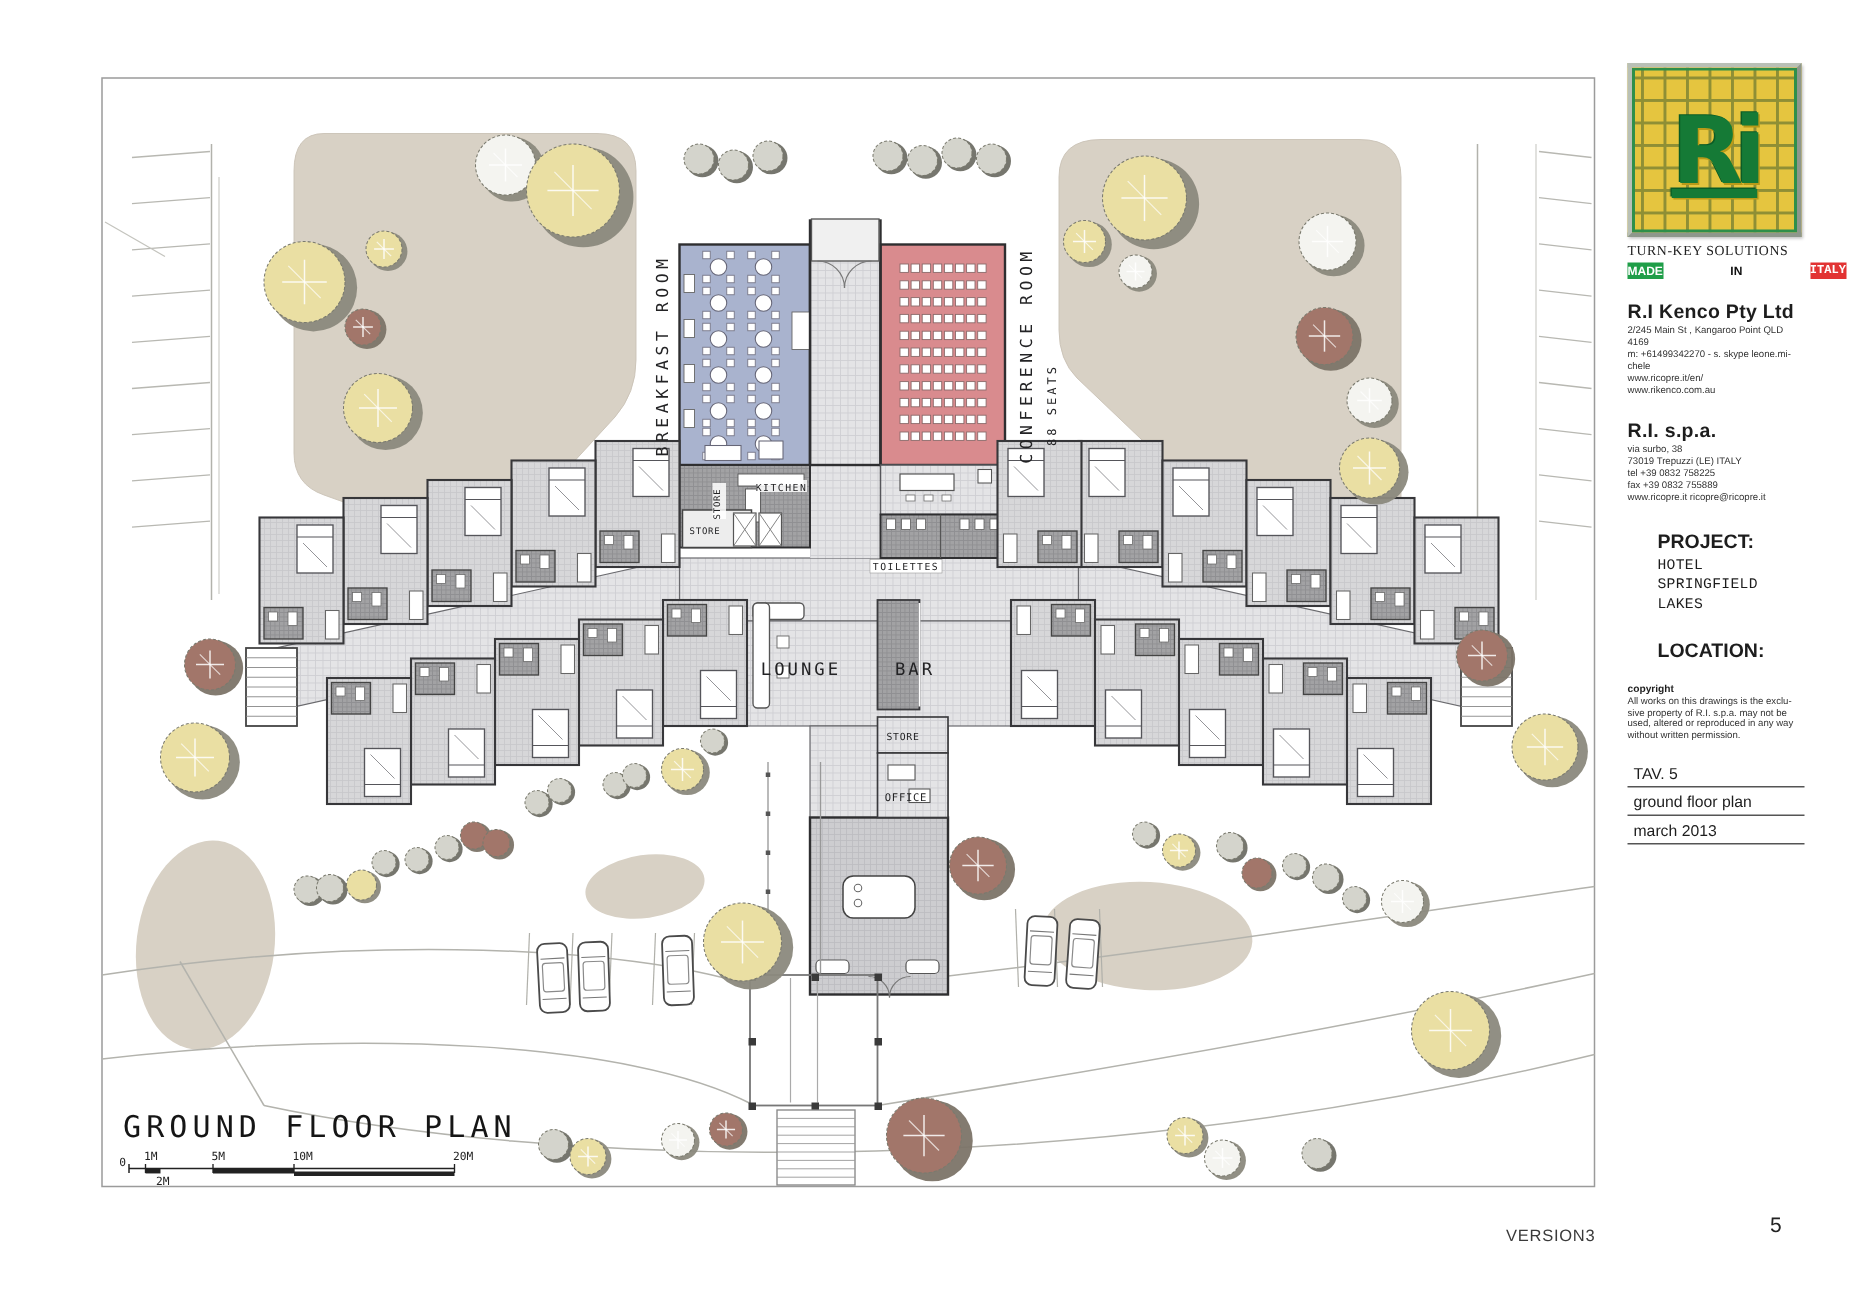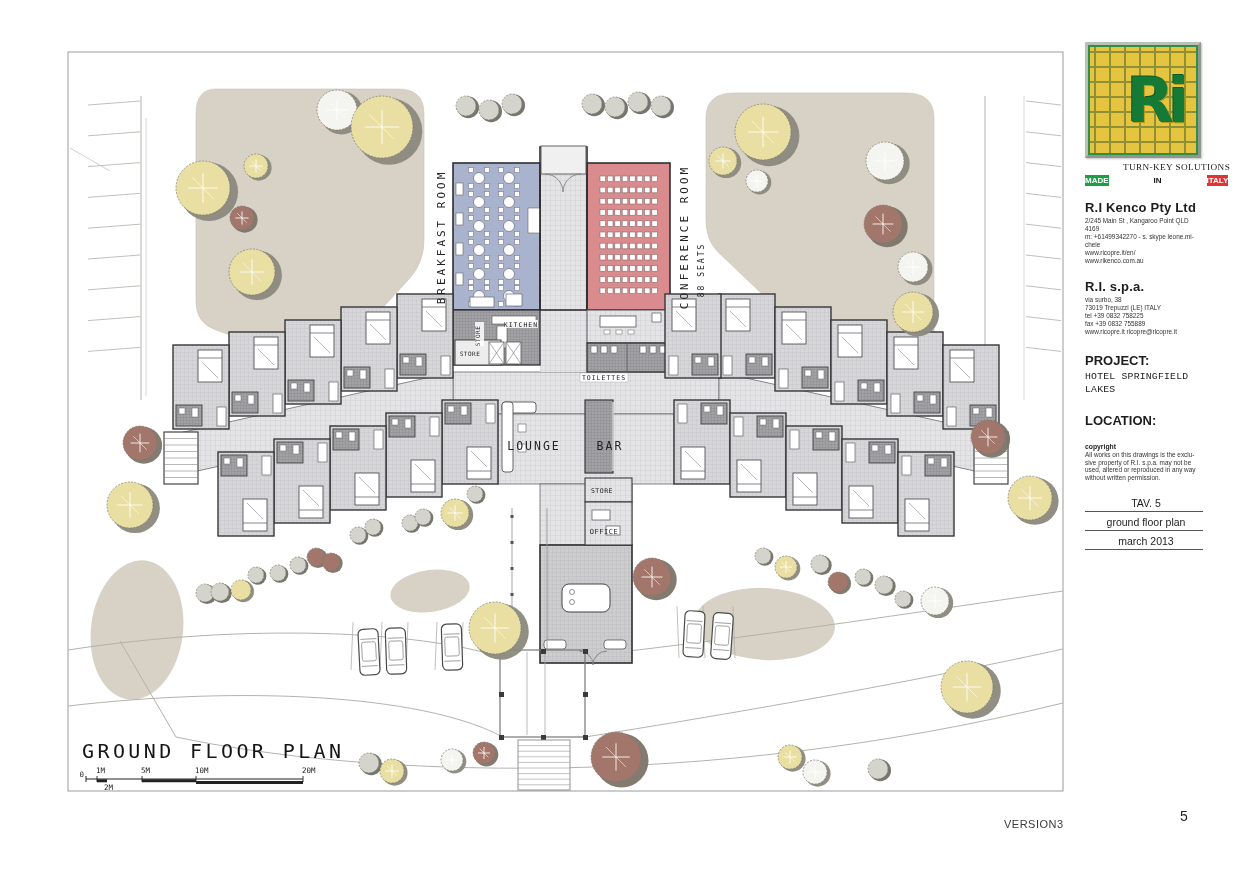--- a/index.html
+++ b/index.html
@@ -1,37 +1,37 @@
 <!DOCTYPE html>
 <html><head>
 <meta charset="utf-8">
 <style>
   html,body{margin:0;padding:0;background:#fff;}
   body{width:1240px;height:877px;position:relative;overflow:hidden;font-family:"Liberation Sans",sans-serif;}
   #plan{position:absolute;left:0;top:0;}
   .titleblock{position:absolute;left:1085px;top:42px;width:120px;color:#1d1d1d;}
   .logo{width:110px;height:110px;position:relative;border:3px solid #b9c0b6;border-right-color:#8e978c;border-bottom-color:#8e978c;box-shadow:inset 0 0 0 2px #2f8f4a, 1px 1px 2px rgba(0,0,0,.25);background-color:#e5c53f;background-image:linear-gradient(#8f8f35 2px,transparent 2px),linear-gradient(90deg,#8f8f35 2px,transparent 2px);background-size:15px 15px;background-position:6px 6px;}
-  .logo-monogram{position:absolute;left:12px;top:0;width:100%;height:100%;display:flex;align-items:center;justify-content:center;font-family:"DejaVu Sans",sans-serif;font-weight:bold;font-size:62px;letter-spacing:-6px;color:#157a36;text-shadow:1px 1px 0 #b89a18,-1px -1px 0 #0b5c26;}
-  .tagline{font-family:"Liberation Serif",serif;font-size:9.2px;letter-spacing:.4px;margin-top:4px;white-space:nowrap;color:#222;margin-left:38px;}
+  .logo-monogram{position:absolute;left:0;top:0;width:100%;height:100%;display:flex;align-items:center;justify-content:center;font-family:"DejaVu Sans",sans-serif;font-weight:bold;font-size:62px;letter-spacing:-6px;color:#157a36;text-shadow:1px 1px 0 #b89a18,-1px -1px 0 #0b5c26;text-decoration:underline;}
+  .tagline{font-family:"Liberation Serif",serif;font-size:9.2px;letter-spacing:.4px;margin-top:4px;white-space:nowrap;color:#222;}
   .badges{display:flex;justify-content:space-between;align-items:center;width:112px;margin-top:3px;gap:45px;}
   .badge{font-size:8px;font-weight:bold;padding:1px 0;text-align:center;}
   .badge.made{background:#1f9e48;color:#fff;width:42px;}
   .badge.in{color:#111;width:20px;}
-  .badge.italy{background:#e23333;color:#fff;width:42px;}
+  .badge.italy{background:#e23333;color:#fff;width:42px;font-family:Liberation Mono, monospace;}
   .company{margin-top:14px;}
   .company-name{font-size:13px;font-weight:bold;letter-spacing:.2px;}
   .company-lines{font-size:6.4px;line-height:8px;color:#333;margin-top:2px;white-space:nowrap;}
-  .section{margin-top:17px;}
+  .section{margin-top:17px;margin-left:20px;}
   .section-label{font-size:13px;font-weight:bold;}
   .section-lines{font-size:9.8px;line-height:13px;margin-top:2px;letter-spacing:.2px;font-family:Liberation Mono, monospace;}
   .copyright{margin-top:15px;}
   .copyright-label{font-size:6.8px;font-weight:bold;}
   .copyright-lines{font-size:6.4px;line-height:7.6px;color:#333;margin-top:1px;white-space:nowrap;}
   .revision{margin-top:12px;width:118px;}
-  .rev-row{font-size:10.5px;padding:4px 0 2px 4px;border-bottom:1.2px solid #555;text-align:center;}
+  .rev-row{font-size:10.5px;padding:4px 0 2px 4px;border-bottom:1.2px solid #555;}
   .footer-version{position:absolute;left:1004px;top:818px;font-size:11px;letter-spacing:.5px;color:#3a3a3a;}
   .footer-page{position:absolute;left:1180px;top:808px;font-size:14px;color:#222;}
 </style>
 </head>
 <body>
 
 <svg id="plan" width="1240" height="877" viewBox="0 0 1240 877">
     <defs>
       <pattern id="pGrid" width="5" height="5" patternUnits="userSpaceOnUse">
         <rect x="0" y="0" width="5" height="5" fill="#e4e4e6"></rect>

